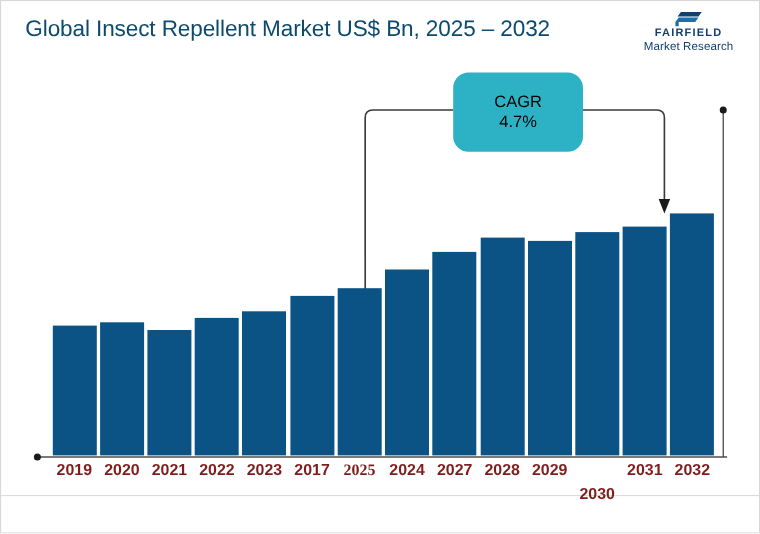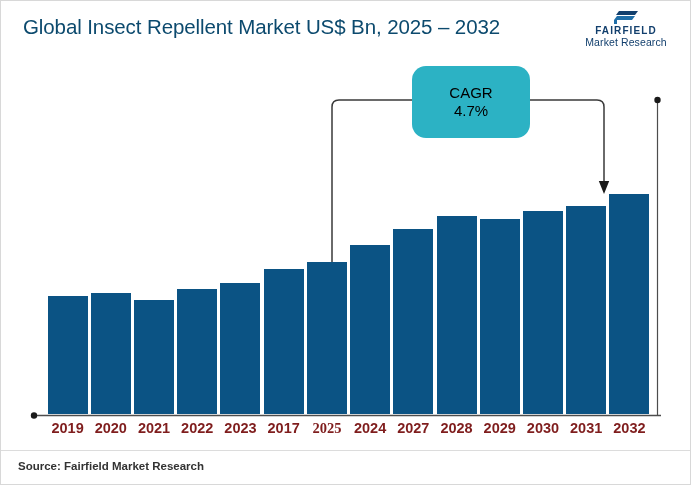--- a/index.html
+++ b/index.html
@@ -172,29 +172,28 @@
   <div class="bar" title="2030: 5.86" style="left: 521.964px; width: 40px; height: 202.704px; bottom: 70px; background: rgb(11, 83, 132);"></div>
   <div class="bar" title="2031: 6.01" style="left: 565.179px; width: 40px; height: 207.893px; bottom: 70px; background: rgb(11, 83, 132);"></div>
   <div class="bar" title="2032: 6.36" style="left: 608.393px; width: 40px; height: 220px; bottom: 70px; background: rgb(11, 83, 132);"></div>
 
   <div id="cagr-box">
     <span id="cagr-label">CAGR</span>
     <span id="cagr-value">4.7%</span>
   </div>
 
   <div id="footer-rule"></div>
-  <div id="source-note">Source: Fairfield Market Research</div>
 
 <div class="xtick-label" style="left: 45px; width: 43.2143px;">2019</div>
     <div class="xtick-label" style="left: 88.2143px; width: 43.2143px;">2020</div>
     <div class="xtick-label" style="left: 131.429px; width: 43.2143px;">2021</div>
     <div class="xtick-label" style="left: 174.643px; width: 43.2143px;">2022</div>
     <div class="xtick-label" style="left: 217.857px; width: 43.2143px;">2023</div>
     <div class="xtick-label" style="left: 261.071px; width: 43.2143px;">2017</div>
     <div class="xtick-label" style="left: 304.286px; width: 43.2143px; font-family: Liberation Serif, serif;">2025</div>
     <div class="xtick-label" style="left: 347.5px; width: 43.2143px;">2024</div>
     <div class="xtick-label" style="left: 390.714px; width: 43.2143px;">2027</div>
     <div class="xtick-label" style="left: 433.929px; width: 43.2143px;">2028</div>
     <div class="xtick-label" style="left: 477.143px; width: 43.2143px;">2029</div>
-    <div class="xtick-label" style="left: 520.357px; width: 43.2143px;">2030</div>
+    <div class="xtick-label" style="left: 520.357px; width: 43.2143px; margin-top: 22px;">2030</div>
     <div class="xtick-label" style="left: 563.571px; width: 43.2143px;">2031</div>
     <div class="xtick-label" style="left: 606.786px; width: 43.2143px;">2032</div>
   </div>
 
 </body></html>

